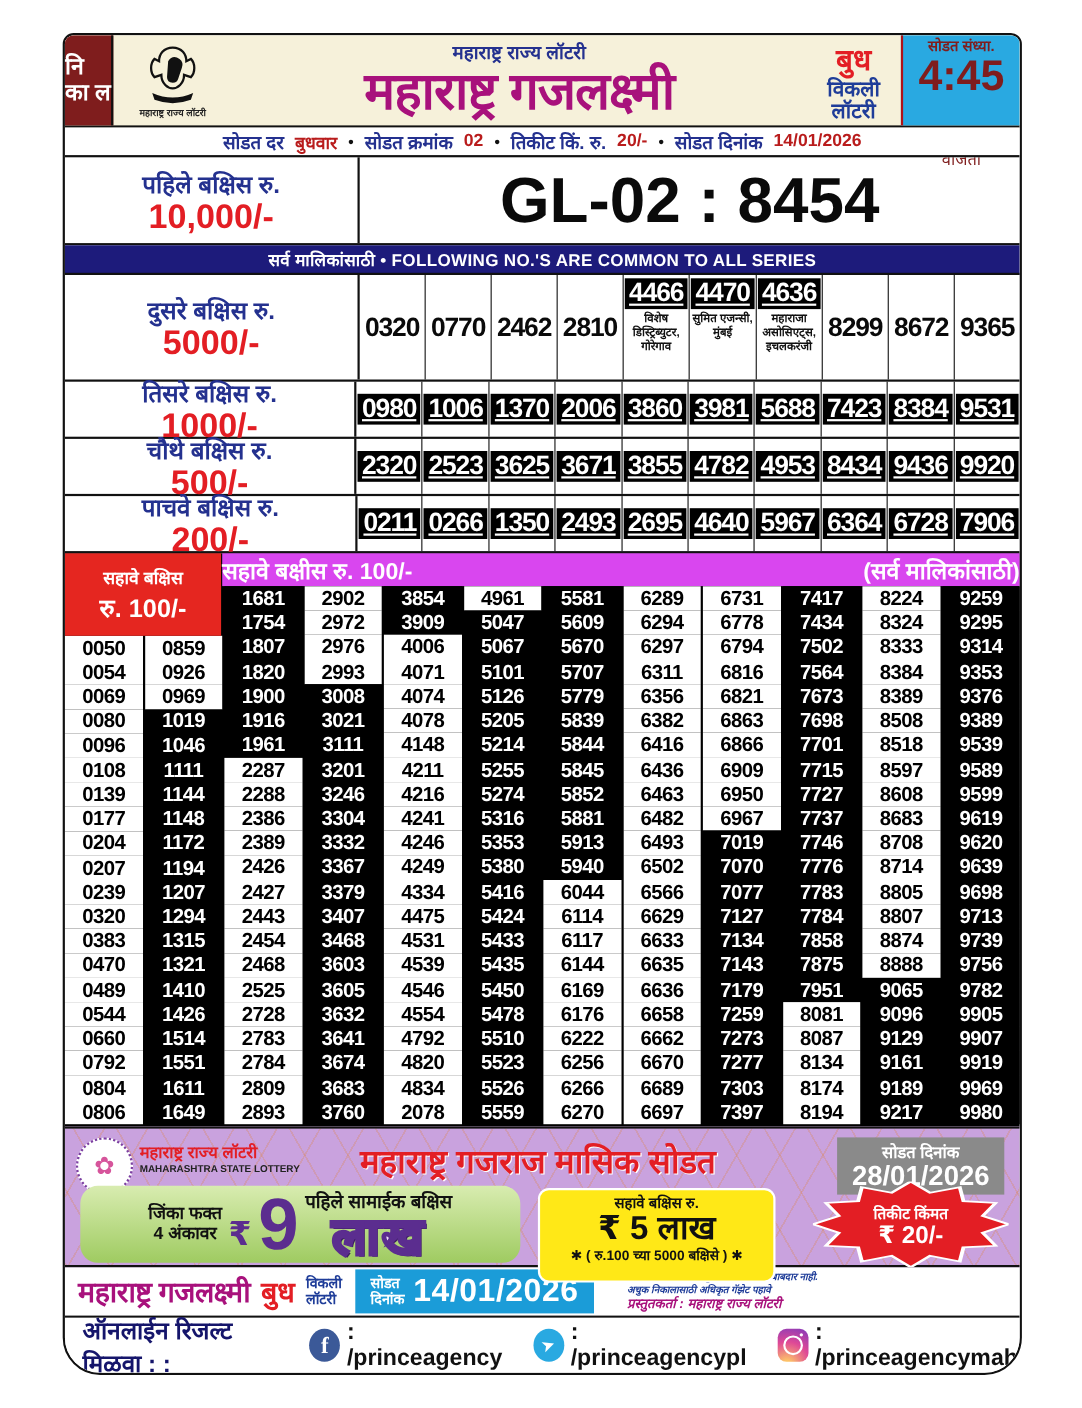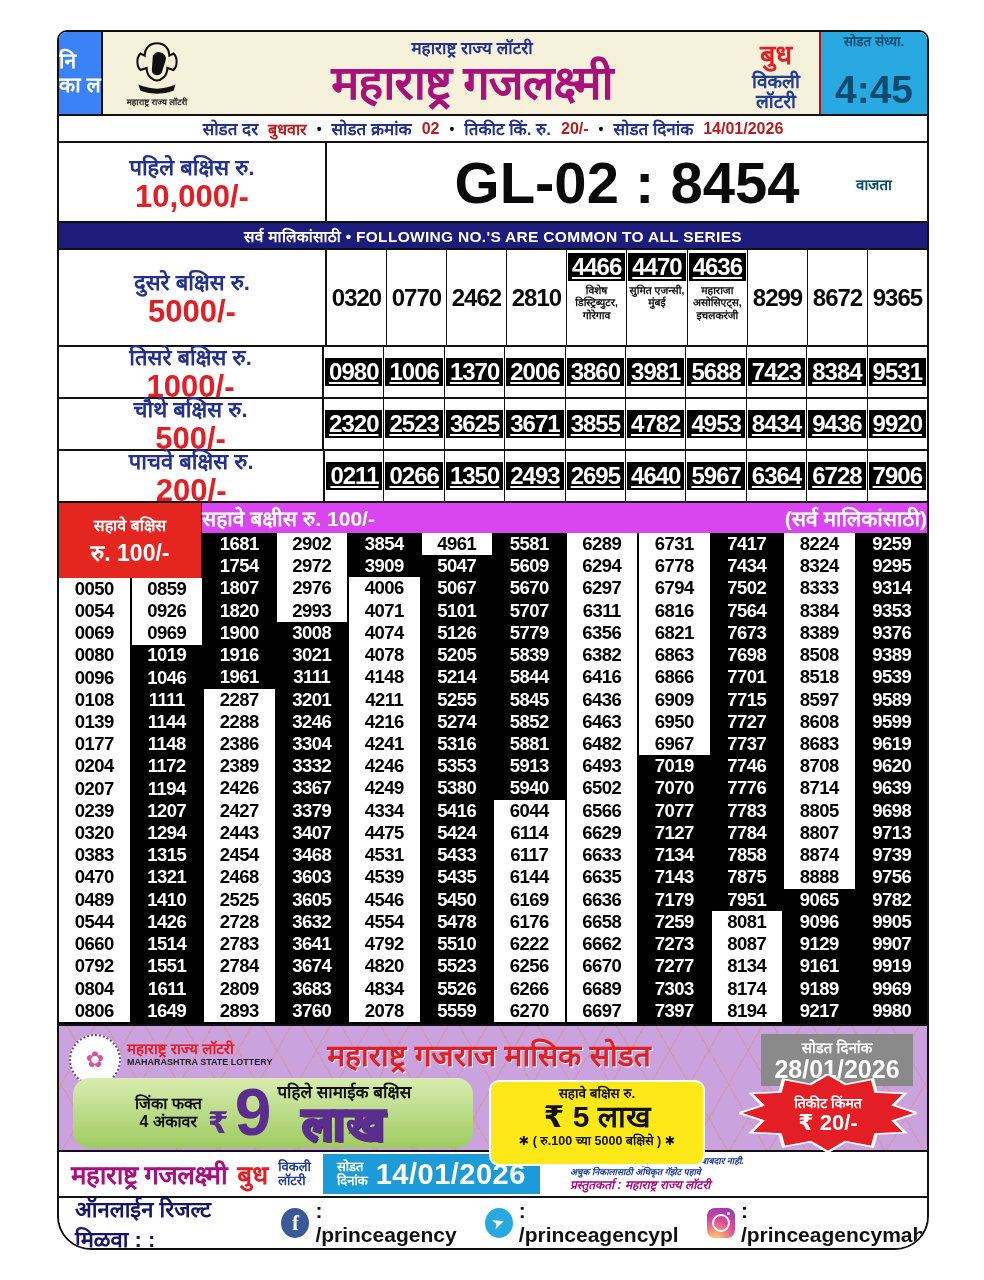--- a/index.html
+++ b/index.html
@@ -5,36 +5,36 @@
   * { margin:0; padding:0; box-sizing:border-box; }
   html,body { width:984px; height:1280px; background:#ffffff; font-family:"Liberation Sans","DejaVu Sans",sans-serif; }
   .page { position:relative; width:984px; height:1280px; background:#fff; }
   .sheet {
     position:absolute; left:57px; top:30px; width:872px; height:1220px;
     border:2.5px solid #111; border-radius:10px 10px 34px 34px; overflow:hidden; background:#fff;
     display:flex; flex-direction:column;
   }
   
   .hdr { height:84px; background:#f6f1da; display:flex; border-bottom:2px solid #111; }
-  .nikal { width:44px; background:#3b82f6; color:#fff; font-weight:bold; font-size:21px;
+  .nikal { width:44px; background:#7f1d1d; color:#fff; font-weight:bold; font-size:21px;
     display:flex; flex-direction:column; align-items:center; justify-content:center; line-height:1.12; border-right:2px solid #111;}
   .emblem { width:108px; display:flex; flex-direction:column; align-items:center; justify-content:center; }
   .emblem svg { width:62px; height:56px; }
   .emblem .cap { font-size:8.5px; font-weight:bold; color:#222; margin-top:1px; }
   .titles { flex:1; text-align:center; padding-top:4px; }
   .title-sm { color:#24318f; font-weight:bold; font-size:17px; }
   .title-lg { color:#a8117c; font-weight:800; font-size:47px; line-height:1.0; letter-spacing:-1px; }
   .daycol { width:86px; text-align:center; padding-top:3px; }
   .day-big { color:#e31e24; font-weight:800; font-size:27px; }
   .weekly { color:#1f3d99; font-weight:800; font-size:19px; line-height:1.05; }
-  .timebox { width:108px; background:#29a9e1; border-left:2px solid #b01116; color:#0c4a6e; text-align:center;
-    display:flex; flex-direction:column; justify-content:space-between;gap:20px; }
+  .timebox { width:108px; background:#29a9e1; border-left:2px solid #b01116; color:#7f1d1d; text-align:center;
+    display:flex; flex-direction:column; justify-content:space-between; }
   .time-lbl { font-size:13.5px; font-weight:bold; }
   .time-big { font-size:39px; font-weight:800; line-height:1.0; }
-  .time-suf { font-size:15px; font-weight:bold;margin-top:45px; }
+  .time-suf { font-size:15px; font-weight:normal;margin-top:45px; }
   
   .strip { height:27px; display:flex; align-items:center; justify-content:center; gap:10px;
     border-bottom:2px solid #111; font-weight:800; font-size:17px; background:#fff; }
   .strip .lbl { color:#24318f; }
   .strip .val { color:#b91c1c; font-size:16px; }
   .strip .dot { color:#111; font-size:14px; }
   
   .row1 { height:80px; display:flex; border-bottom:2px solid #111; }
   .plabel { width:268px; border-right:2px solid #111; text-align:center; display:flex; flex-direction:column; justify-content:center; }
   .plabel .l1 { color:#24318f; font-weight:800; font-size:22px; }

